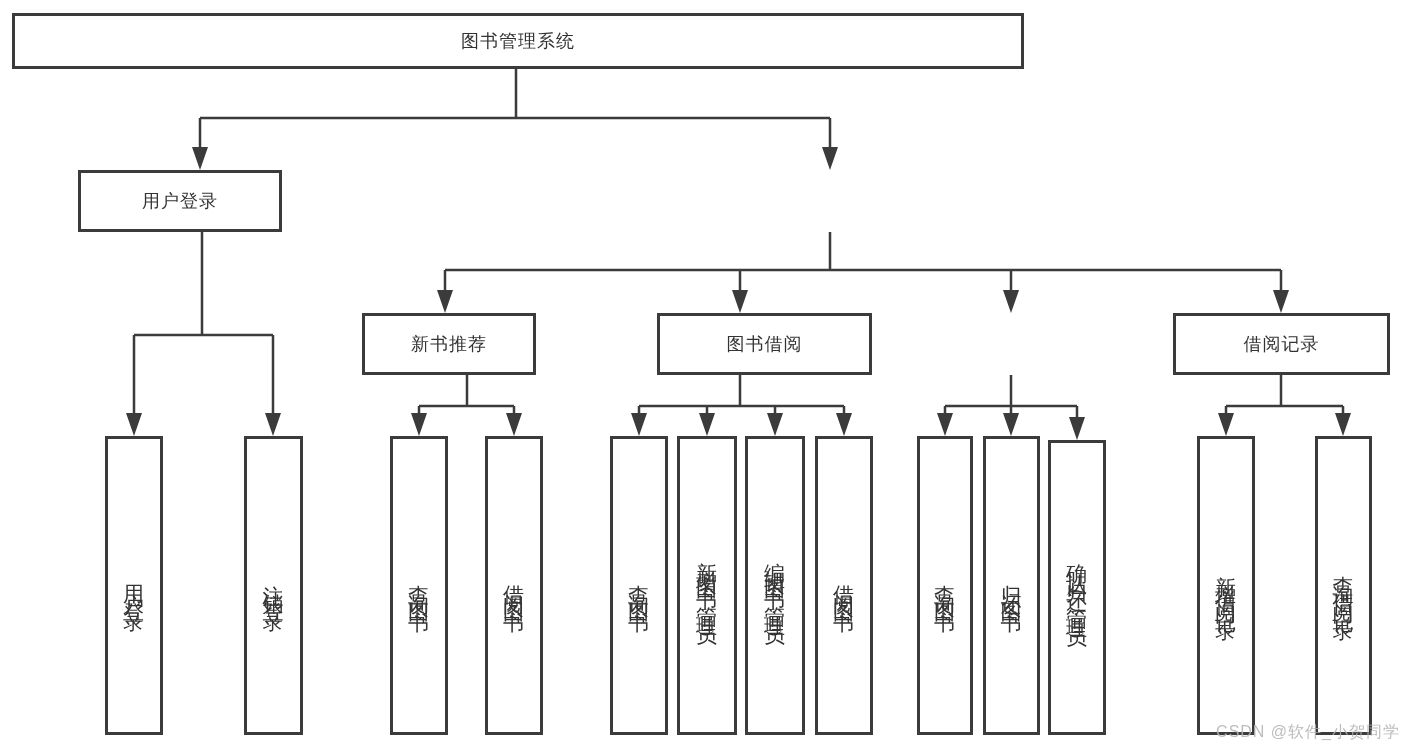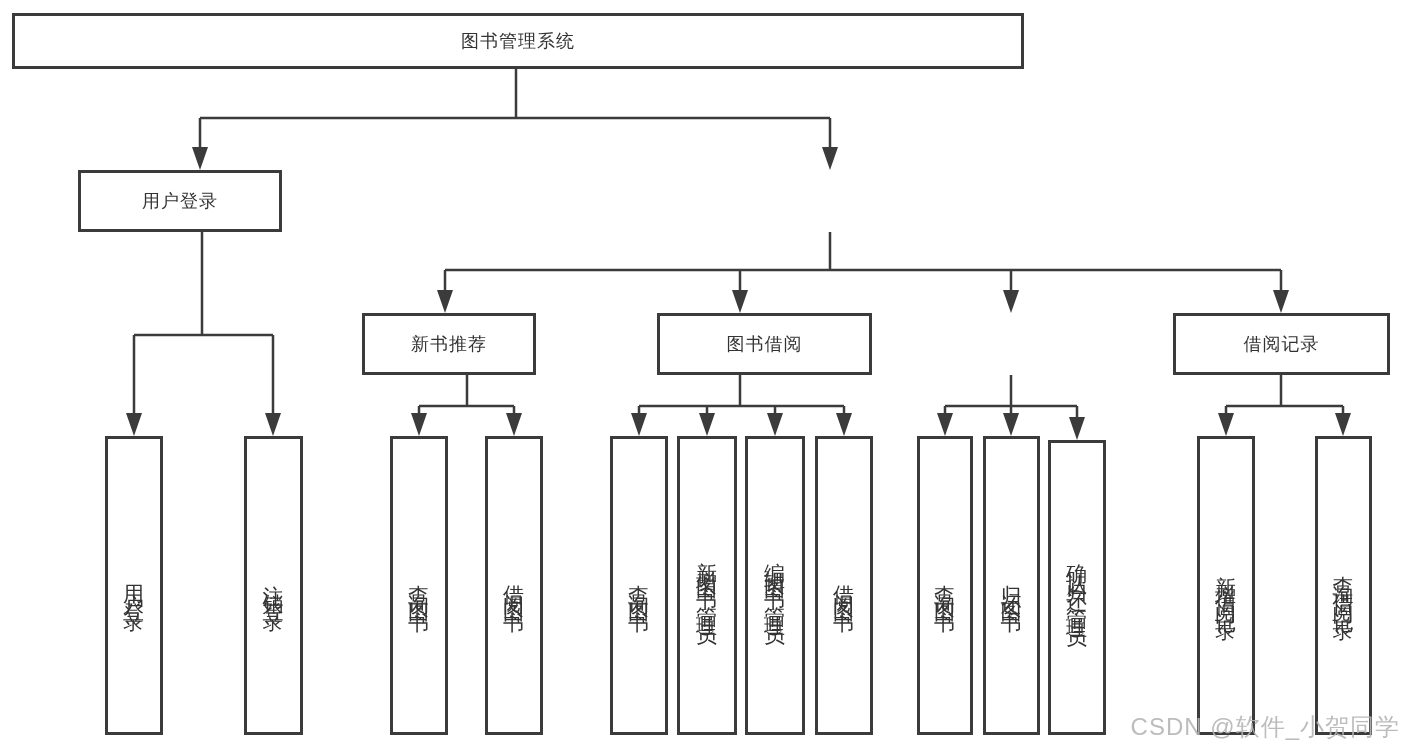--- a/index.html
+++ b/index.html
@@ -32,21 +32,21 @@
   .vnode .vlabel{
     writing-mode:vertical-rl;
     text-orientation:mixed;
     letter-spacing:9px;
     line-height:1.1;
     color:var(--text);
   }
   .watermark{
     position:absolute;
     right:5px;bottom:4px;
-    font-size:24px;
+    font-size:16px;
     color:var(--wm);
     opacity:.9;
     z-index:10;
     letter-spacing:1px;
     white-space:nowrap;
   }
 </style>
 </head>
 <body>
 

